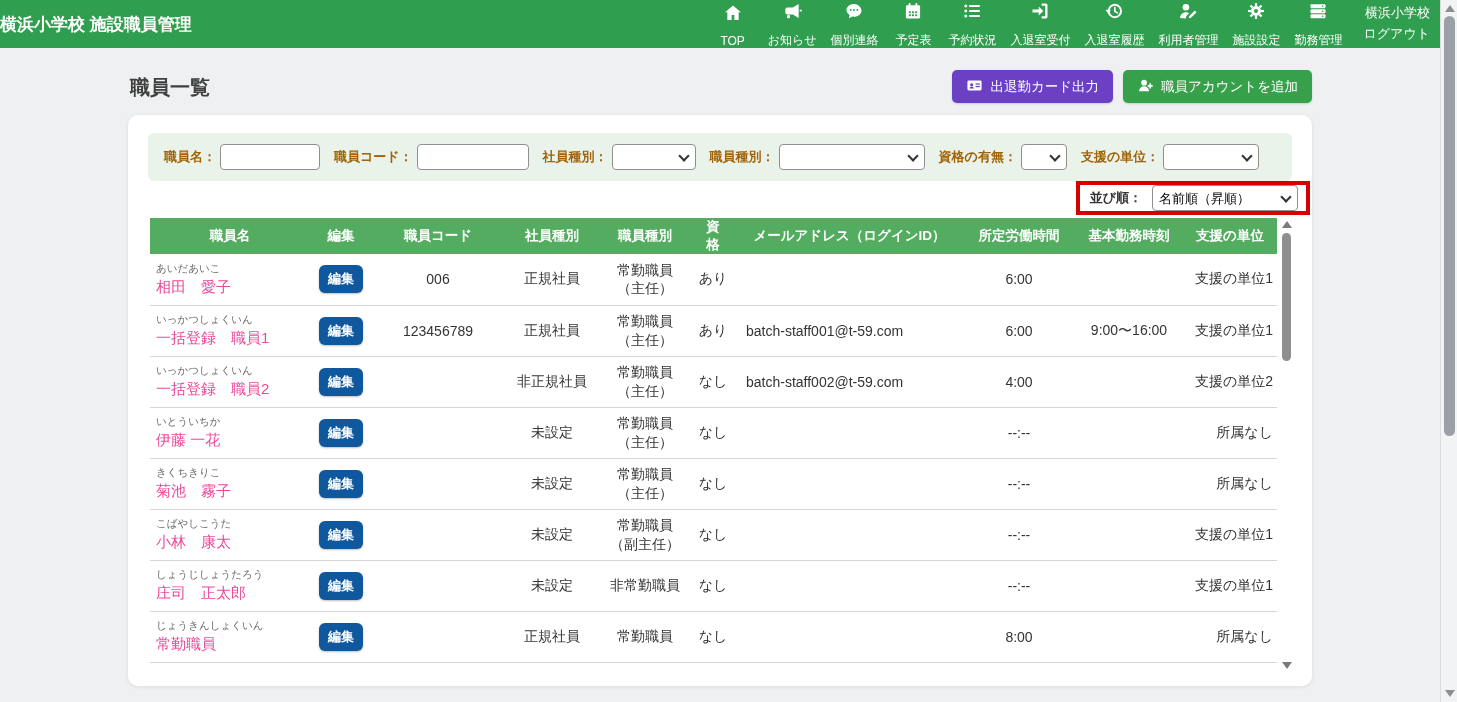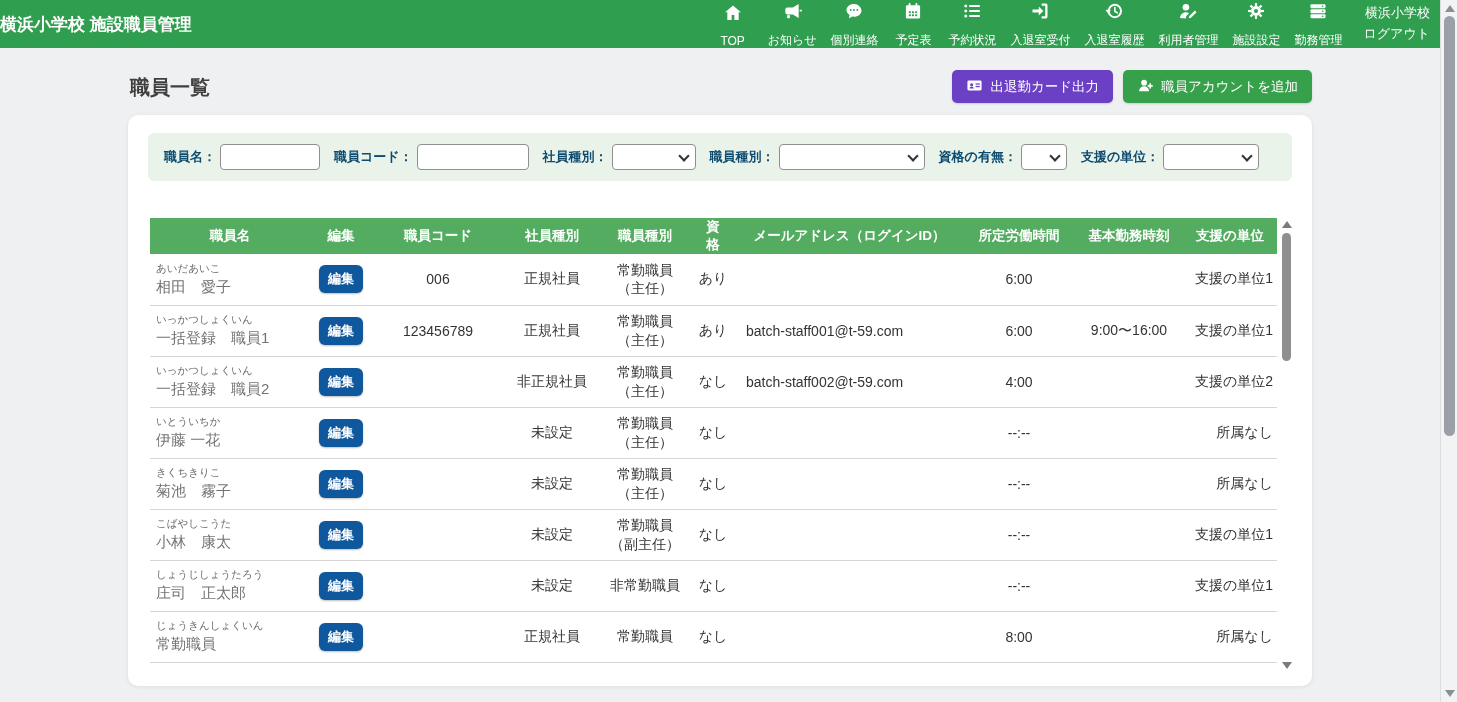--- a/index.html
+++ b/index.html
@@ -30,21 +30,21 @@
          color:#fff; font-size:13.5px; font-weight:normal; cursor:pointer; font-family:inherit; box-shadow:0 1px 2px rgba(0,0,0,.15); }
   .btn svg { width:17px; height:17px; }
   .btn-purple { background:#6b40c4; }
   .btn-green  { background:#37a04b; }
   
   .card { position:absolute; left:128px; top:67px; width:1184px; height:571px; background:#fff;
           border-radius:10px; box-shadow:0 1px 4px rgba(0,0,0,.08); }
   
   .filter-bar { position:absolute; left:20px; top:18px; width:1144px; height:48px; background:#e9f3ea;
                 border-radius:6px; display:flex; align-items:center; padding:0 16px; }
-  .f-label { font-size:13px; font-weight:bold; color:#0c4a6e; white-space:nowrap; margin-left:14px; }
+  .f-label { font-size:13px; font-weight:bold; color:#a16207; white-space:nowrap; margin-left:14px; }
   .f-label:first-child { margin-left:0; }
   .f-input { height:26px; border:1px solid #8f8f8f; border-radius:4px; margin-left:4px; font-size:13px; padding:0 6px; background:#fff; font-family:inherit; }
   .w-name { width:100px; } .w-code { width:112px; }
   .sel { position:relative; display:inline-block; margin-left:4px; }
   .sel select { appearance:none; -webkit-appearance:none; height:26px; border:1px solid #8f8f8f; border-radius:4px;
                 background:#fff; font-size:13px; padding:0 20px 0 6px; font-family:inherit; width:100%; }
   .sel::after { content:""; position:absolute; right:8px; top:8px; width:6px; height:6px;
                 border-right:2px solid #333; border-bottom:2px solid #333; transform:rotate(45deg); pointer-events:none; }
   .sel-emp { width:84px; } .sel-stype { width:146px; } .sel-qual { width:46px; } .sel-unit { width:96px; }
   
@@ -52,21 +52,21 @@
               border:4px solid #d60000; padding:1px 8px 1px 10px; height:34px; background:#fff; }
   .sort-label { font-size:13px; font-weight:bold; white-space:nowrap; }
   .sel-sort { width:146px; }
   
   .table-wrap { position:absolute; left:22px; top:103px; width:1127px; height:455px; overflow:hidden; }
   table { width:1127px; border-collapse:collapse; table-layout:fixed; }
   thead th { background:#54ac61; color:#fff; height:30px; font-size:13.5px; font-weight:bold; text-align:center; padding:0 10px; }
   tbody td { height:51px; border-bottom:1px solid #d6d6d6; font-size:14px; color:#333; text-align:center; padding:0 2px; vertical-align:middle; }
   .c-name { text-align:left; padding-left:6px; }
   .furi { font-size:10.5px; color:#666; line-height:1.2; }
-  .nm { font-size:15px; color:#737373; line-height:1.3; margin-top:2px; }
+  .nm { font-size:15px; color:#ec4899; line-height:1.3; margin-top:2px; }
   .c-stype { white-space:pre-line; line-height:1.3; }
   .c-mail { text-align:left; padding-left:10px; }
   .c-unit { text-align:right; padding-right:4px; }
   .edit-btn { background:#0f589e; color:#fff; border:none; border-radius:6px; width:44px; height:28px;
               font-size:13px; font-weight:bold; cursor:pointer; font-family:inherit; box-shadow:0 1px 2px rgba(0,0,0,.25); }
   
   .tbl-scroll { position:absolute; right:19px; top:104px; width:13px; height:452px; }
   .tbl-scroll .arrow-up, .tbl-scroll .arrow-down { position:absolute; left:2px; width:0; height:0; border-left:5px solid transparent; border-right:5px solid transparent; cursor:pointer; }
   .tbl-scroll .arrow-up { top:2px; border-bottom:7px solid #7b7b7b; }
   .tbl-scroll .arrow-down { bottom:2px; border-top:7px solid #7b7b7b; }
@@ -251,20 +251,24 @@
       <span class="f-label">社員種別：</span>
       <span class="sel sel-emp"><select><option></option></select></span>
       <span class="f-label">職員種別：</span>
       <span class="sel sel-stype"><select><option></option></select></span>
       <span class="f-label">資格の有無：</span>
       <span class="sel sel-qual"><select><option></option></select></span>
       <span class="f-label">支援の単位：</span>
       <span class="sel sel-unit"><select><option></option></select></span>
     </div>
 
+    <div class="sort-box">
+      <span class="sort-label">並び順：</span>
+      <span class="sel sel-sort"><select><option>名前順（昇順）</option></select></span>
+    </div>
 
     <div class="table-wrap">
       <table>
         <colgroup>
           <col style="width:160px">
             <col style="width:62px">
             <col style="width:132px">
             <col style="width:96px">
             <col style="width:90px">
           <col style="width:46px">

